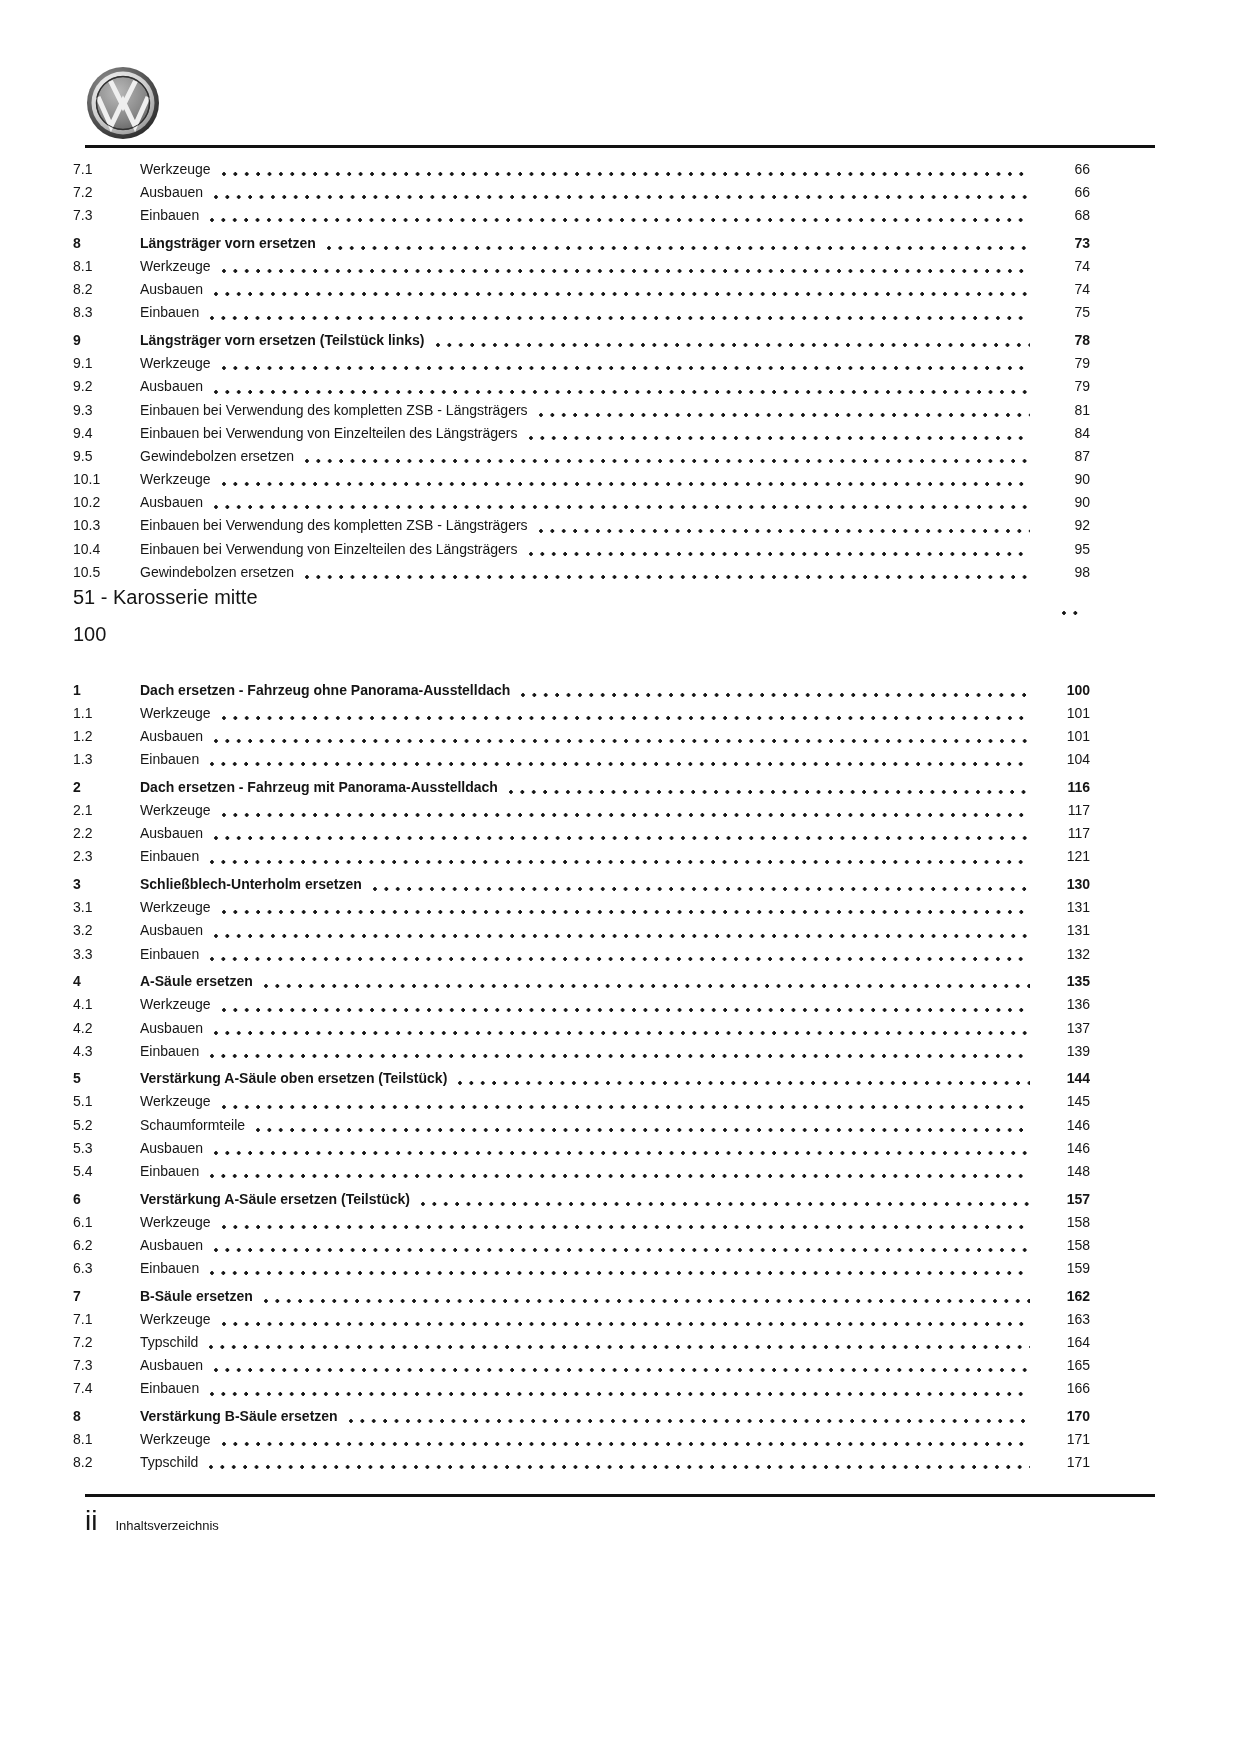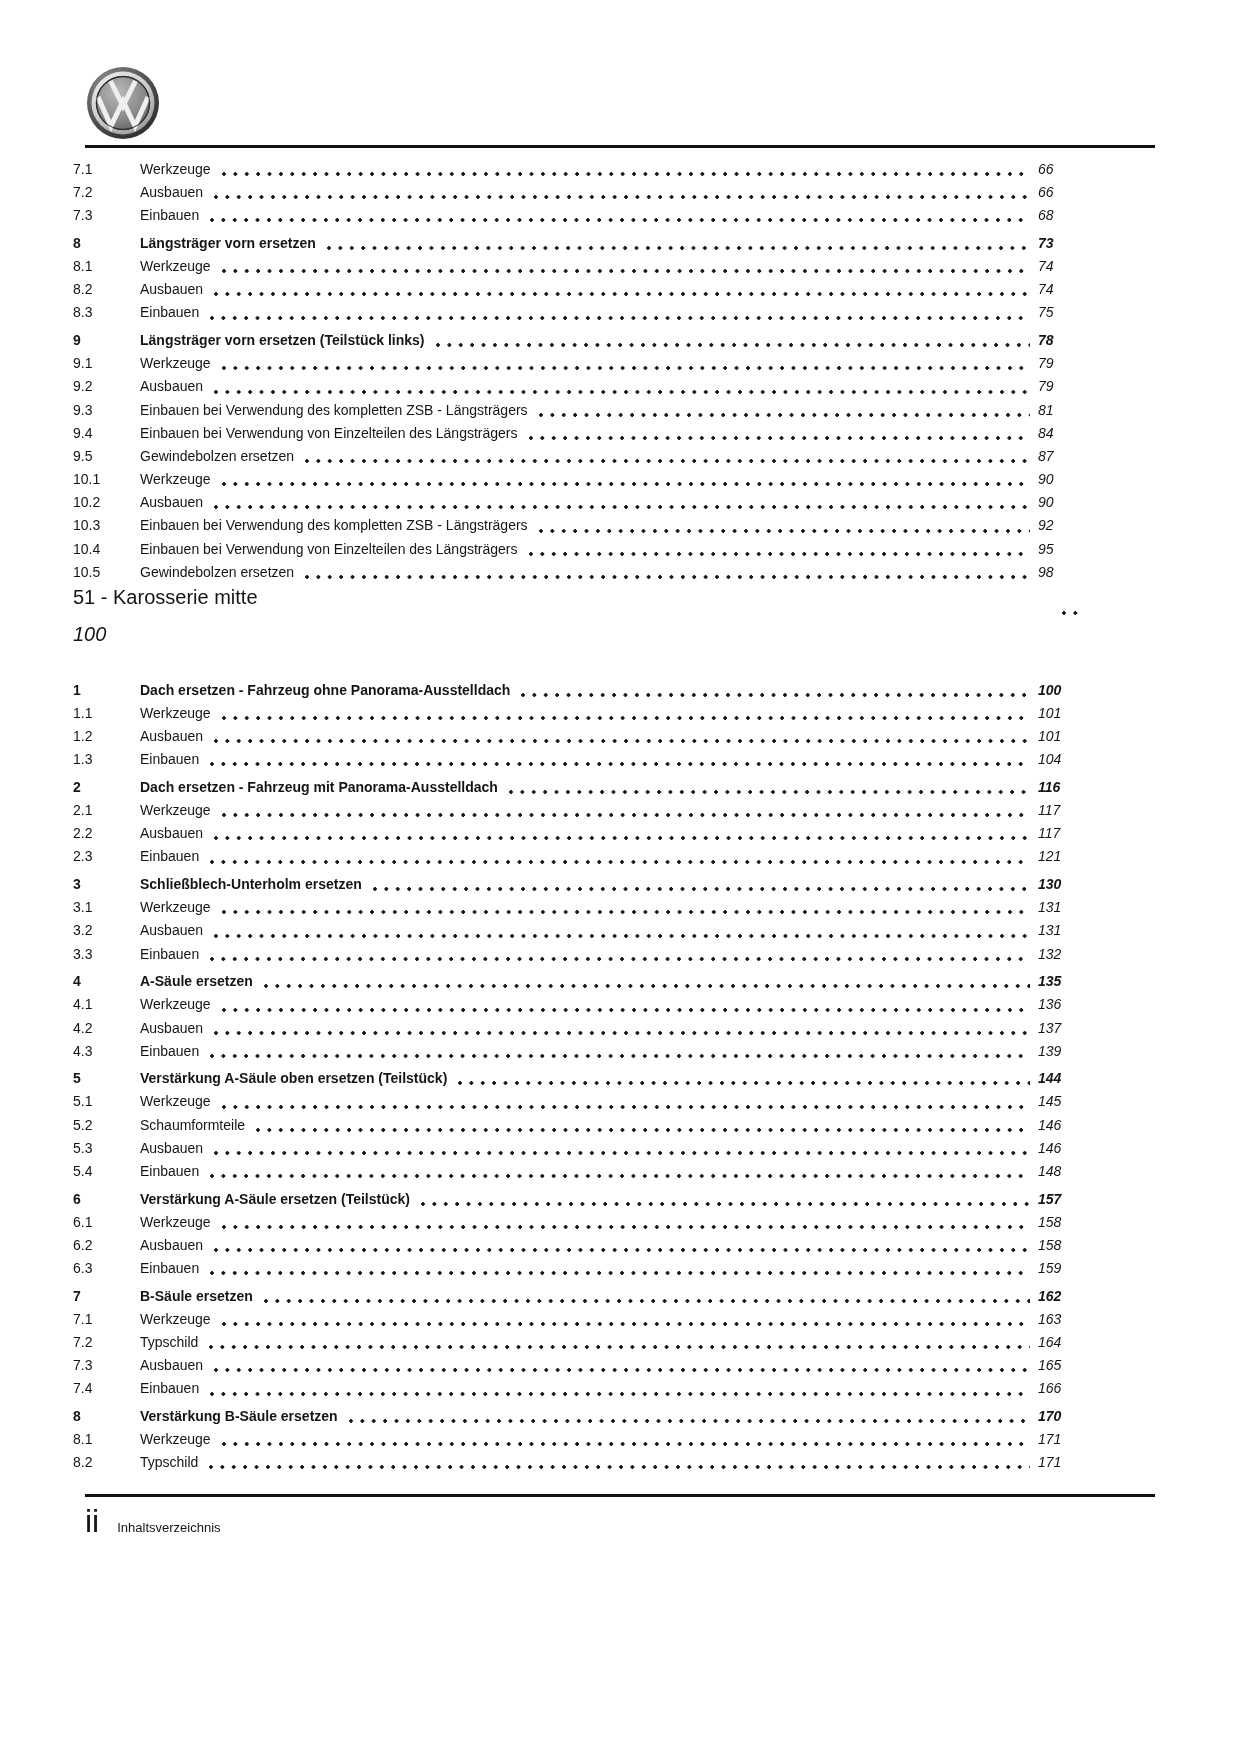--- a/index.html
+++ b/index.html
@@ -67,21 +67,21 @@
     height: 4px;
     margin: 0 8px 5px 11px;
     background-image: radial-gradient(circle at 2px 2px, #161616 1.55px, transparent 1.95px);
     background-size: 11.4px 4px;
     background-repeat: repeat-x;
     background-position: left bottom;
     min-width: 20px;
   }
   .row .page {
     flex: 0 0 52px;
-    font-style: italic;
+    text-align: right;
   }
   .row.section {
     margin-top: 4.5px;
     font-weight: bold;
   }
   .row.chapter {
     margin-bottom: 6px;
     font-size: 20px;
     line-height: 27px;
     font-weight: 400;
@@ -101,21 +101,21 @@
     background: #111;
   }
   .footer {
     position: absolute;
     left: 85px;
     top: 1504px;
     display: flex;
     align-items: baseline;
   }
   .footer .footer-page {
-    font-size: 32px;
+    font-size: 28px;
     line-height: 34px;
   }
   .footer .footer-label {
     font-size: 13px;
     margin-left: 18px;
   }
 </style>
 </head>
 <body>
 

